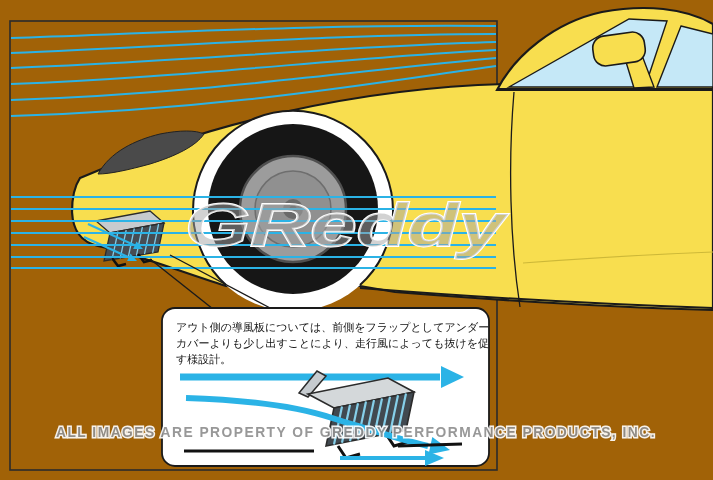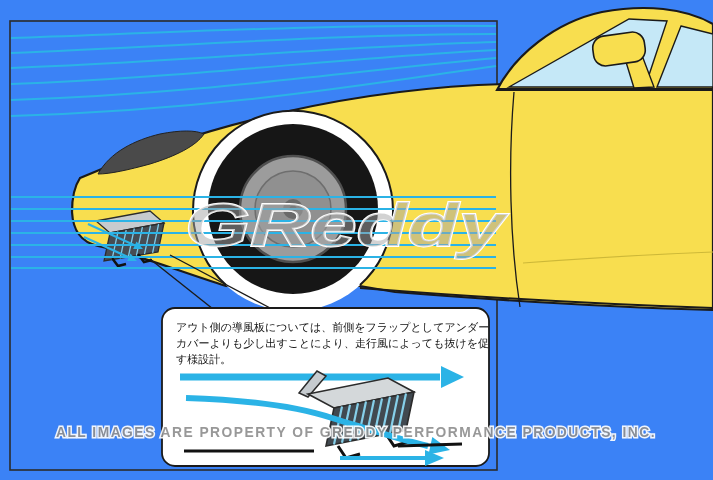--- a/index.html
+++ b/index.html
@@ -1,16 +1,16 @@
 <!DOCTYPE html>
 <html><head>
 <meta charset="utf-8">
 <style>
   html,body{margin:0;padding:0;background:#ffffff;}
-  #stage{position:relative;width:713px;height:480px;background:#3b82f6;overflow:hidden;
+  #stage{position:relative;width:713px;height:480px;background:#a16207;overflow:hidden;
          font-family:"Liberation Sans", sans-serif;}
   svg{display:block;}
   text{font-family:"Liberation Sans", sans-serif;}
 </style>
 </head>
 <body>
 
 <div id="stage">
 <svg width="713" height="480" viewBox="0 0 713 480">
 

